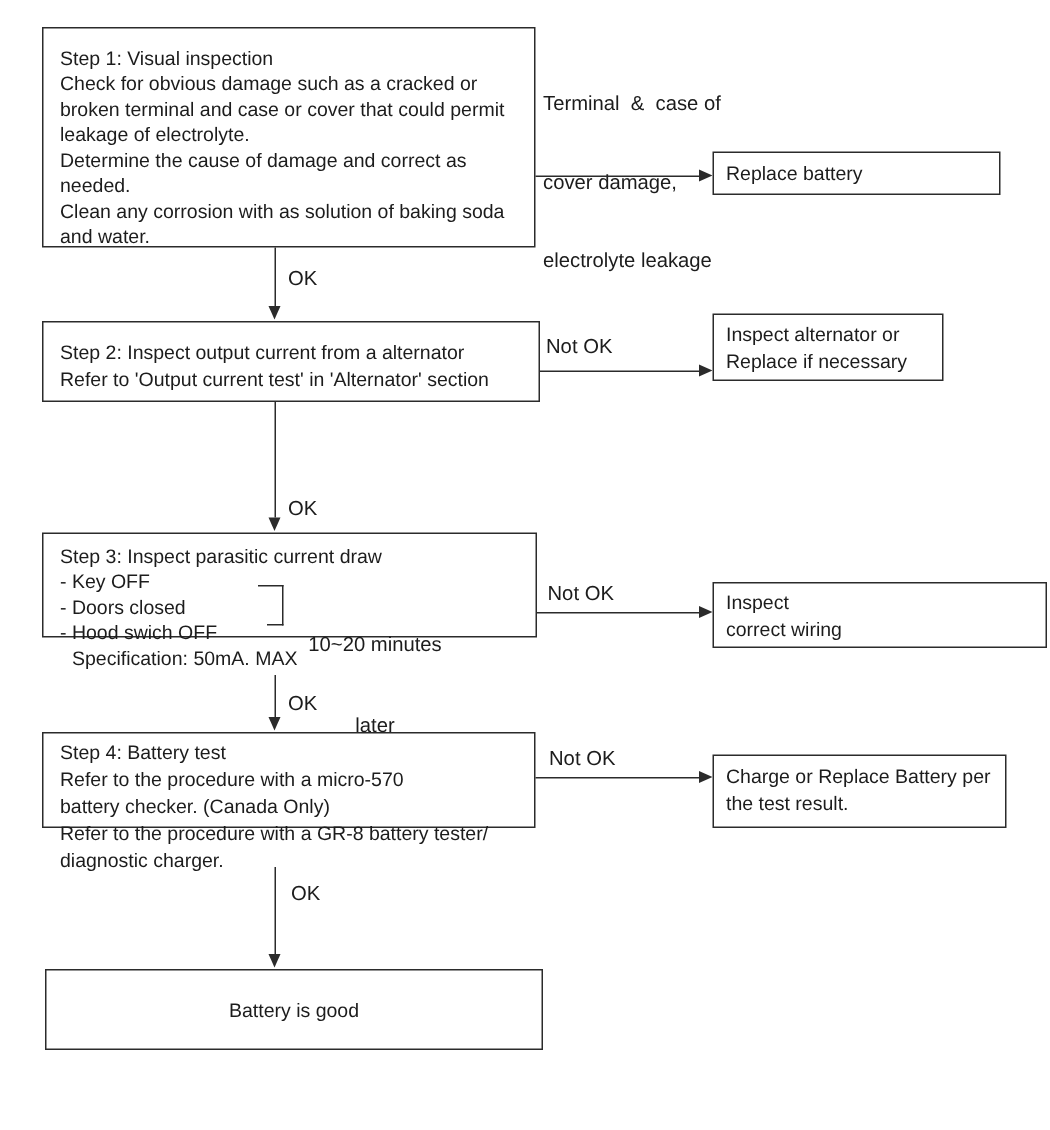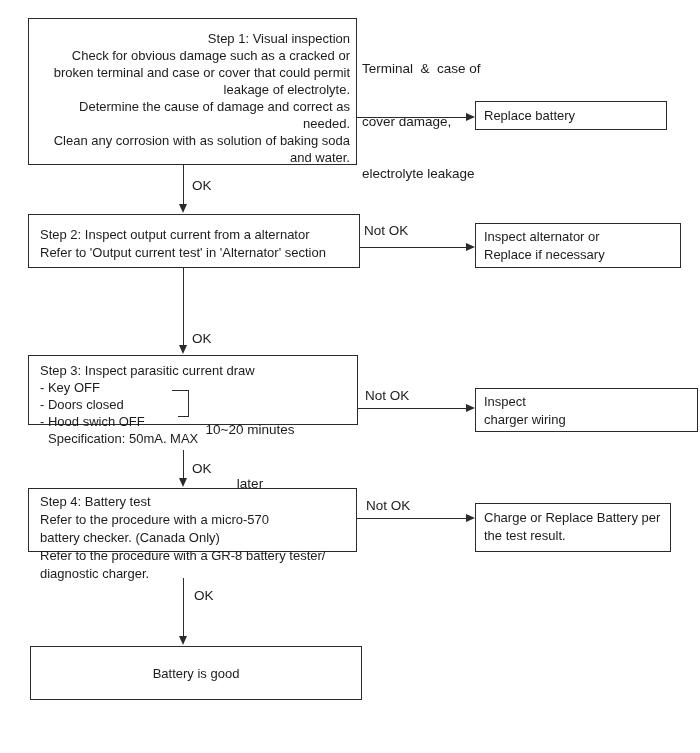--- a/index.html
+++ b/index.html
@@ -13,29 +13,29 @@
     overflow: hidden;
   }
   .box {
     position: absolute;
     border: 1px solid #2b2b2b;
     background: #ffffff;
     box-sizing: border-box;
     font-size: 13px;
   }
   .b-line { white-space: pre-wrap; }
-  .pad { padding: 11px 6px 0 11px; line-height: 17px; text-align: right; }
+  .pad { padding: 11px 6px 0 11px; line-height: 17px; }
 
   .step1 { left: 28px; top: 18px;  width: 329px; height: 147px; }
   .step2 { left: 28px; top: 214px; width: 332px; height: 54px;  padding: 11px 6px 0 11px; line-height: 18px; }
   .step3 { left: 28px; top: 355px; width: 330px; height: 70px;  padding: 6px 6px 0 11px;  line-height: 17px; }
   .step4 { left: 28px; top: 488px; width: 329px; height: 64px;  padding: 4px 6px 0 11px;  line-height: 18px; }
 
   .replace { left: 475px; top: 101px; width: 192px; height: 29px; display: flex; align-items: center; padding-left: 8px; }
-  .altbox  { left: 475px; top: 223px; width: 206px; height: 45px; padding: 4px 6px 0 8px; line-height: 18px; }
+  .altbox  { left: 475px; top: 209px; width: 154px; height: 45px; padding: 4px 6px 0 8px; line-height: 18px; }
   .wiring  { left: 475px; top: 388px; width: 223px; height: 44px; padding: 4px 6px 0 8px; line-height: 18px; }
   .charge  { left: 475px; top: 503px; width: 196px; height: 49px; padding: 5px 6px 0 8px; line-height: 18px; }
   .good    { left: 30px;  top: 646px; width: 332px; height: 54px; display: flex; align-items: center; justify-content: center; }
 
   .indent { padding-left: 8px; }
 
   .label {
     position: absolute;
     font-size: 13.5px;
     line-height: 15px;
@@ -124,21 +124,21 @@
   <div class="label wait" style="left:200px; top:385px;">
     <div class="b-line">10~20 minutes</div>
     <div class="b-line">later</div>
   </div>
 
   <div class="label" style="left:365px; top:388px;">Not OK</div>
   <div class="hline" style="left:358px; top:408px; width:108px;"></div>
   <div class="arrow-right" style="left:466px; top:404px;"></div>
   <div class="box wiring">
     <div class="b-line">Inspect</div>
-    <div class="b-line">charger wiring</div>
+    <div class="b-line">correct wiring</div>
   </div>
 
   <div class="vline" style="left:183px; top:450px; height:28px;"></div>
   <div class="arrow-down" style="left:179px; top:478px;"></div>
   <div class="label" style="left:192px; top:461px;">OK</div>
 
   <div class="box step4">
     <div class="b-line">Step 4: Battery test</div>
     <div class="b-line">Refer to the procedure with a micro-570</div>
     <div class="b-line">battery checker. (Canada Only)</div>

